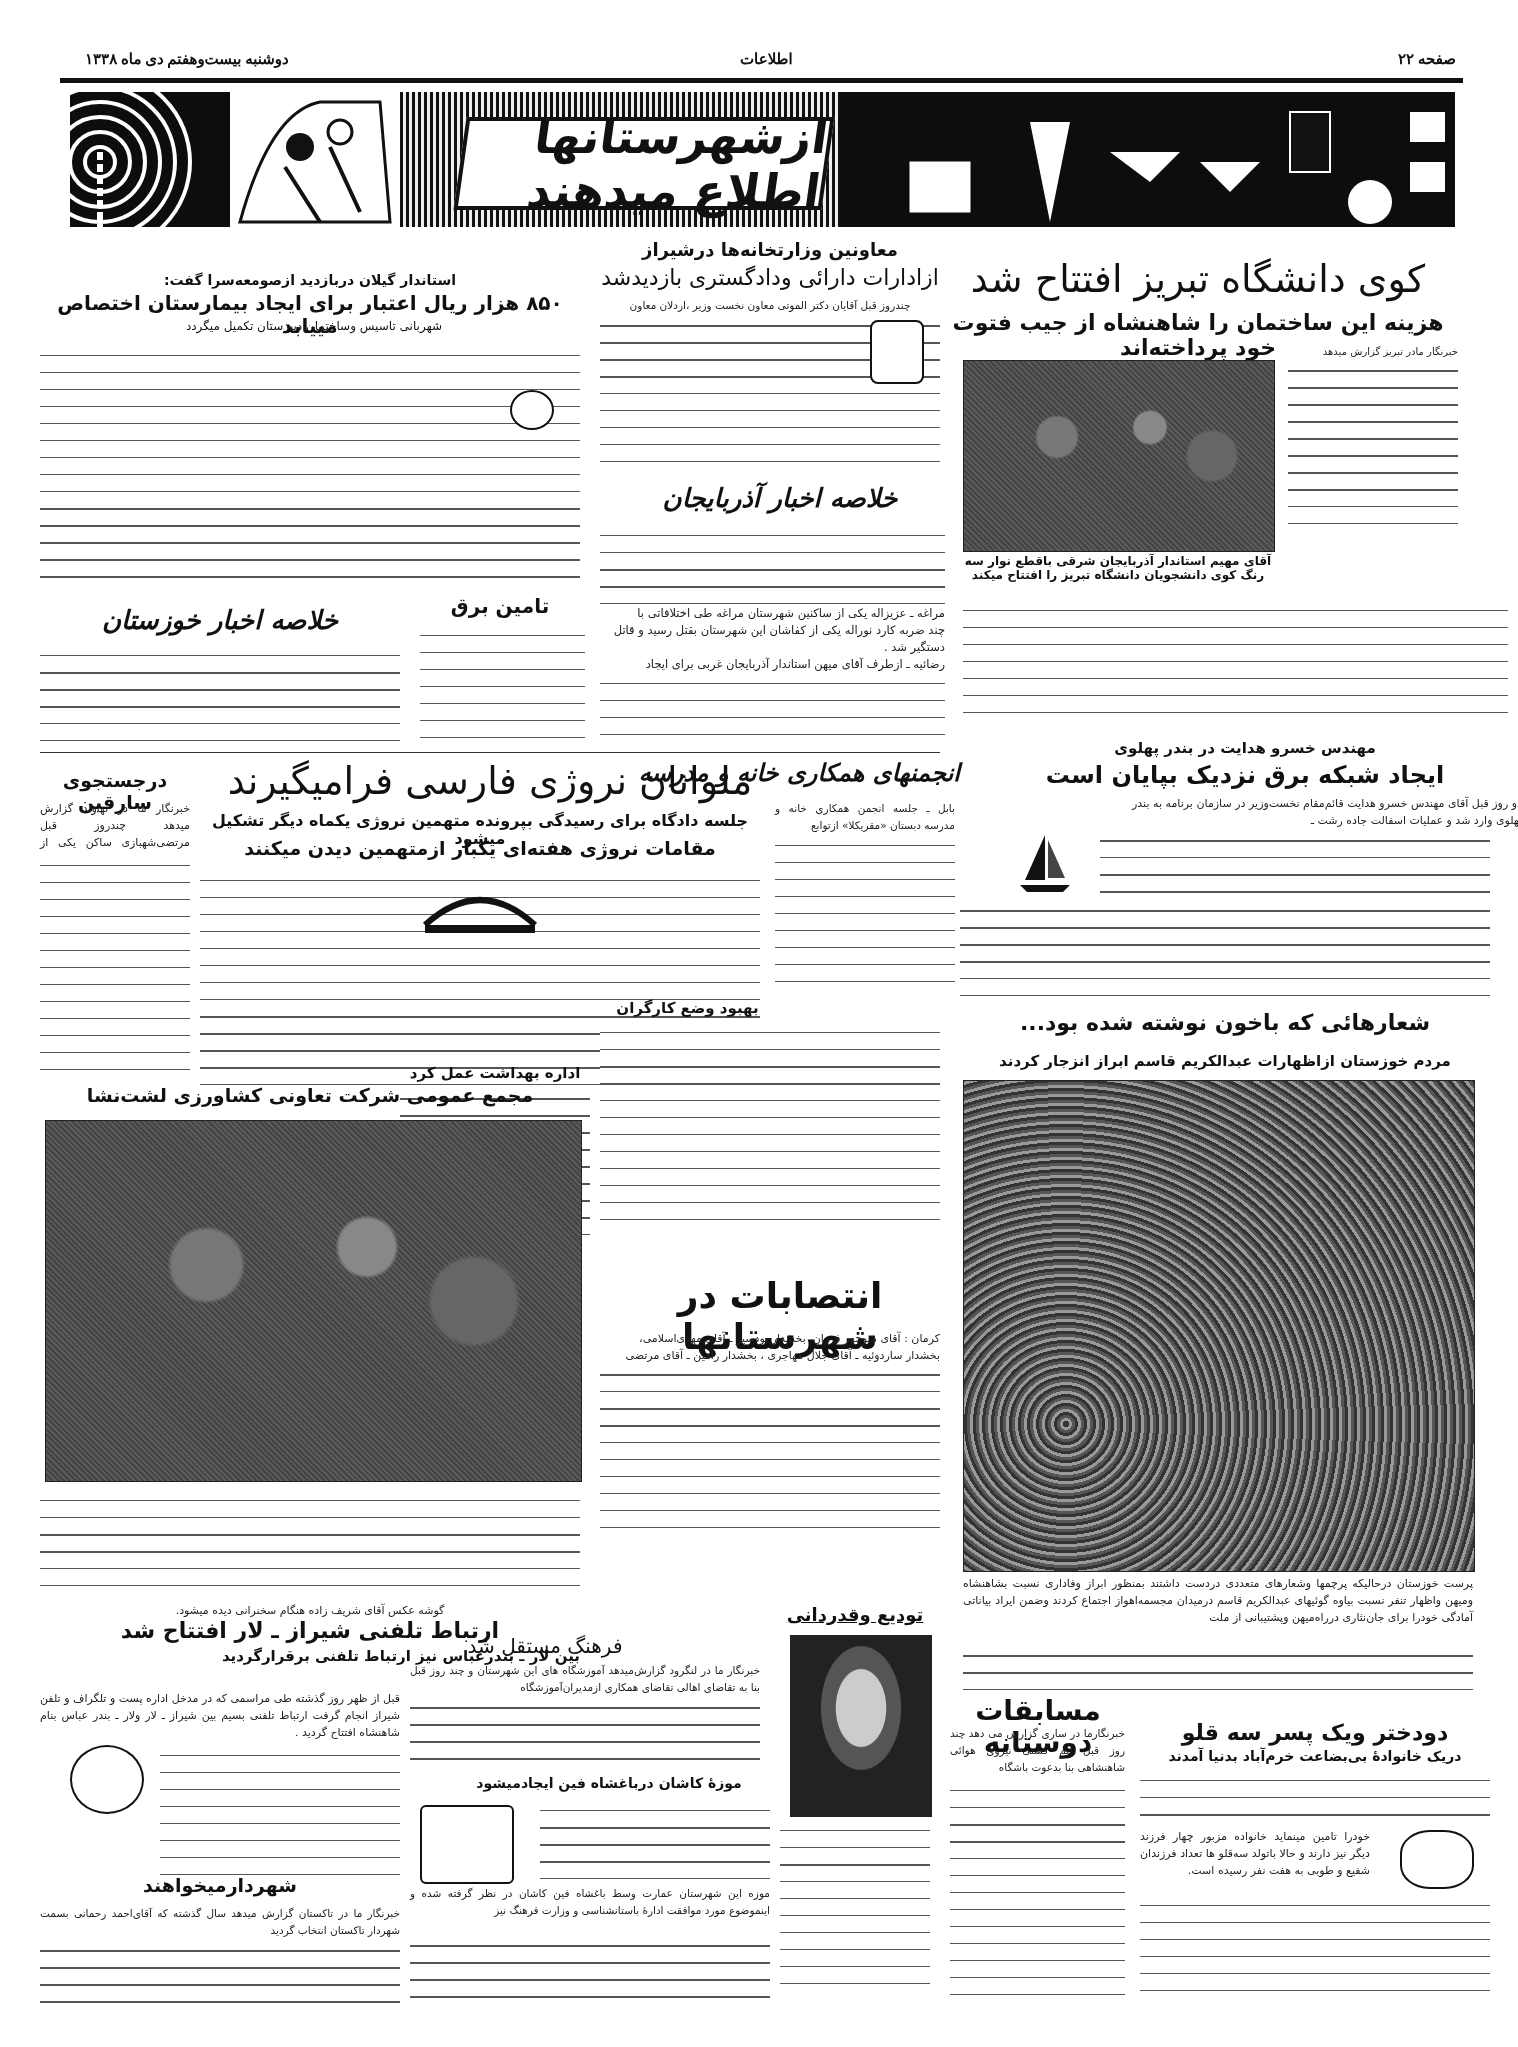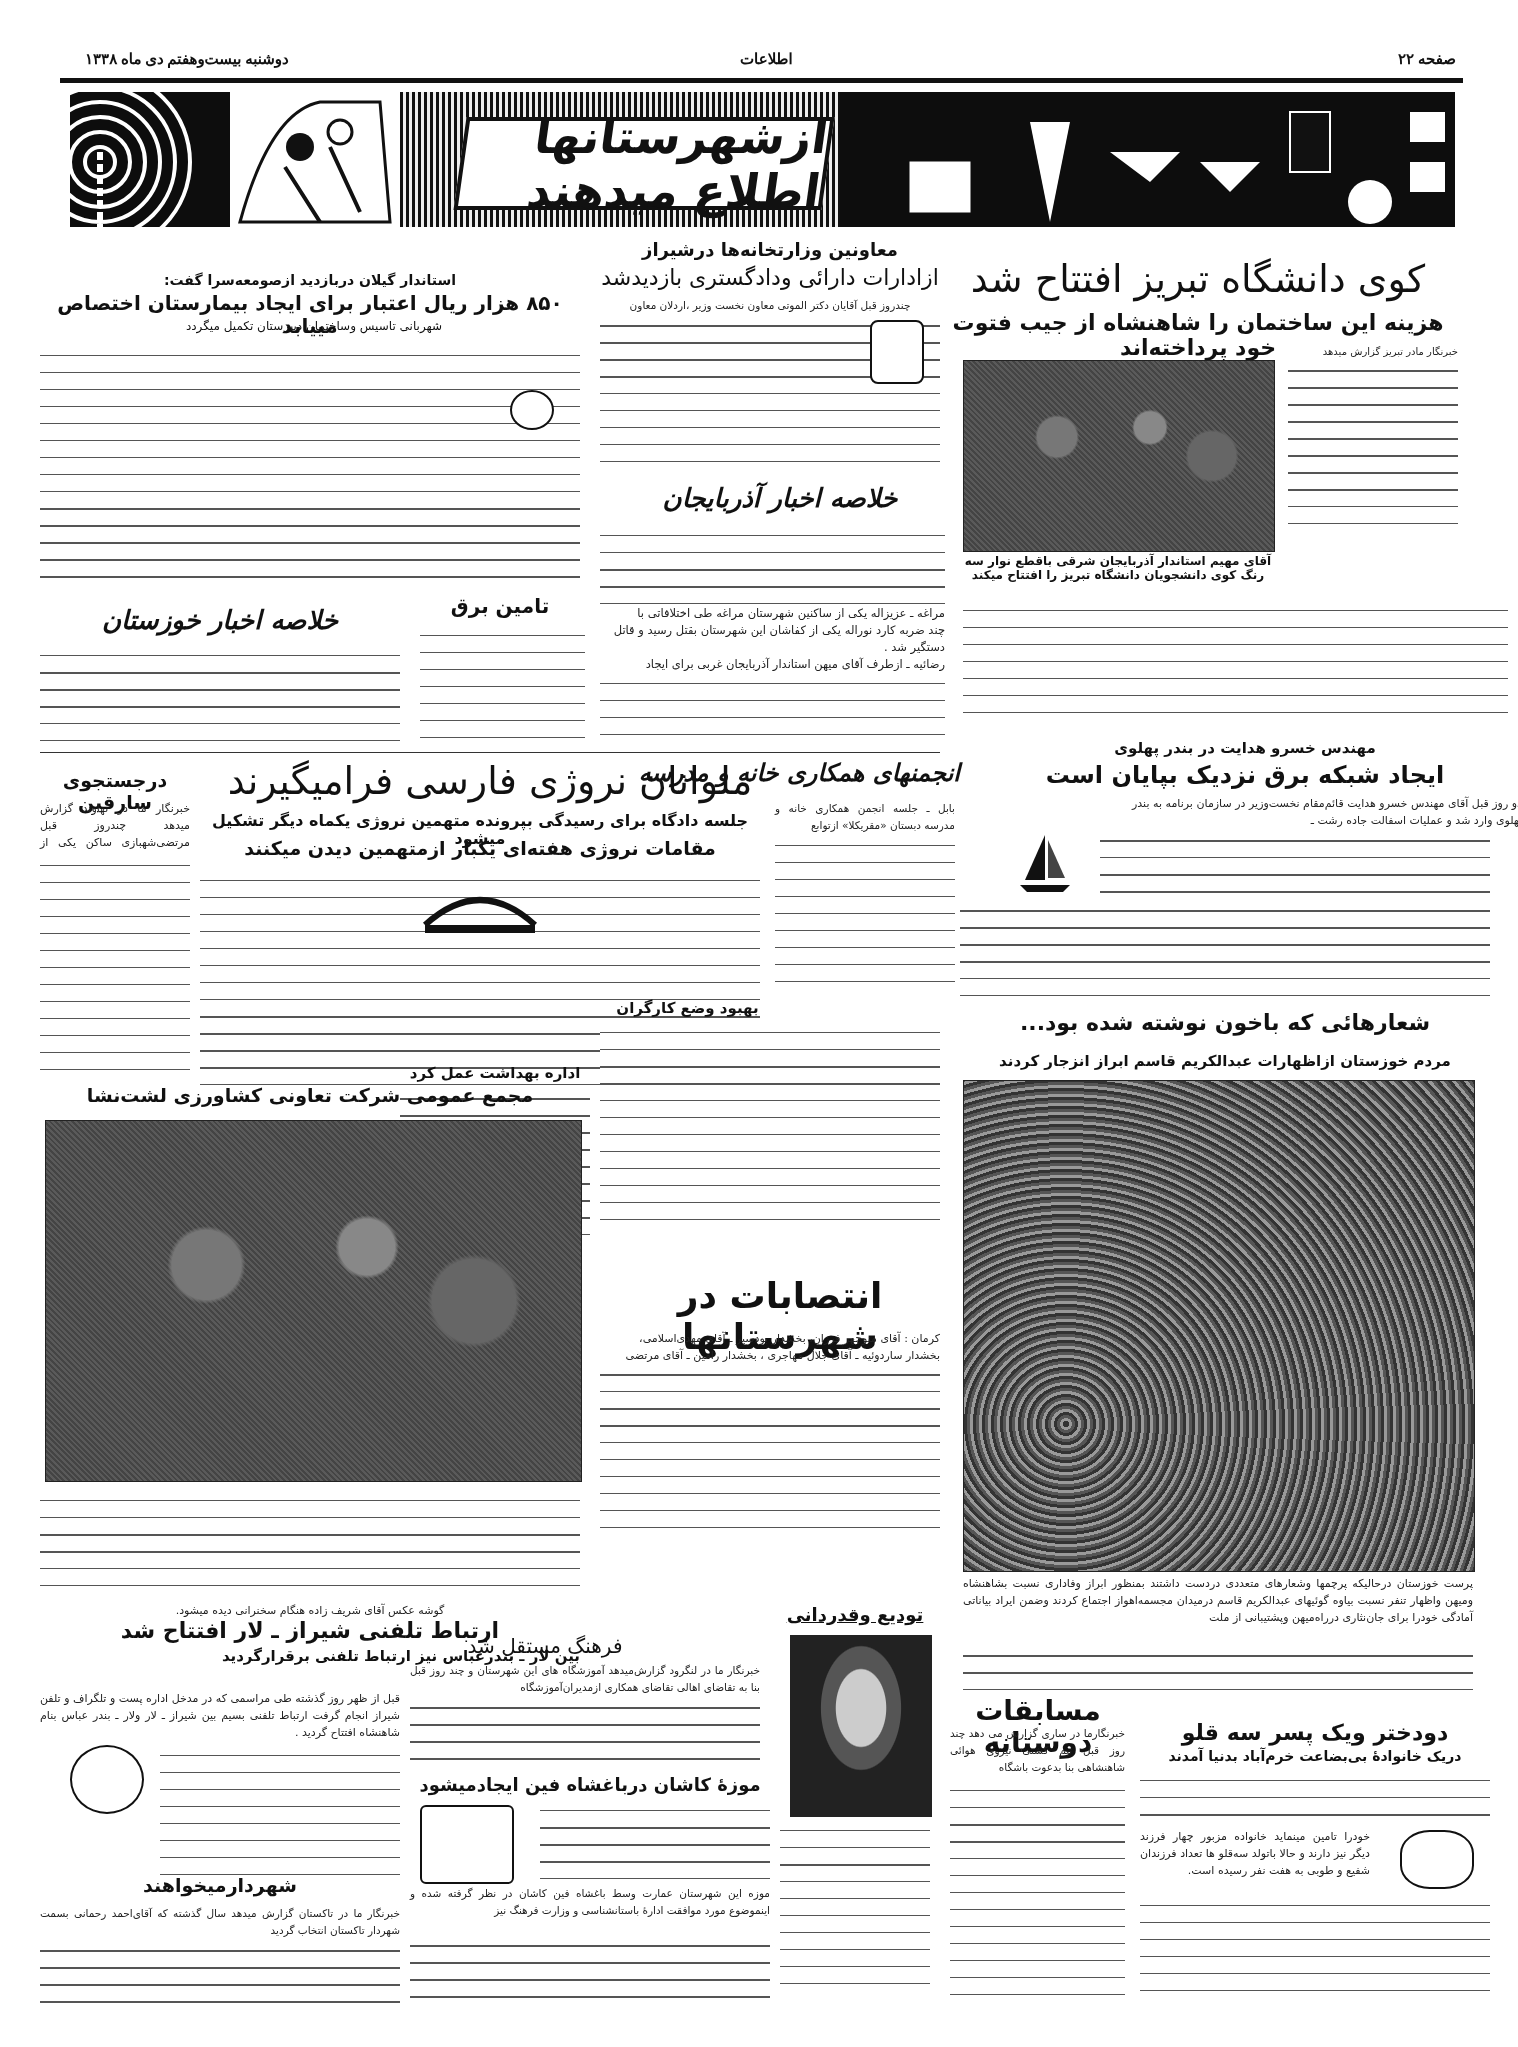--- a/index.html
+++ b/index.html
@@ -172,21 +172,21 @@
 <div class="abs body" style="left:950px;top:1725px;width:175px;font-size:10.5px;">خبرنگارما در ساری گزارش می دهد چند روز قبل تیم کشتی نیروی هوائی شاهنشاهی بنا بدعوت باشگاه</div>
 <div class="abs lines" style="left:950px;top:1780px;width:175px;height:220px;"></div>
 
 <div class="abs h1" style="left:1140px;top:1720px;width:350px;font-size:22px;">دودختر ویک پسر سه قلو</div>
 <div class="abs h1" style="left:1140px;top:1748px;width:350px;font-size:14px;">دریک خانوادهٔ بی‌بضاعت خرم‌آباد بدنیا آمدند</div>
 <div class="abs lines" style="left:1140px;top:1770px;width:350px;height:55px;"></div>
 <div class="abs body" style="left:1140px;top:1828px;width:230px;font-size:11px;">خودرا تامین مینماید خانواده مزبور چهار فرزند دیگر نیز دارند و حالا باتولد سه‌قلو ها تعداد فرزندان شفیع و طوبی به هفت نفر رسیده است.</div>
 <div class="icon" style="left:1400px;top:1830px;width:70px;height:55px;border-radius:40%;"></div>
 <div class="abs lines" style="left:1140px;top:1895px;width:350px;height:110px;"></div>
 
-<div class="abs h1" style="left:410px;top:1775px;width:360px;font-size:18px;">موزهٔ کاشان درباغشاه فین ایجادمیشود</div>
+<div class="abs h1" style="left:429px;top:1775px;width:360px;font-size:14px;">موزهٔ کاشان درباغشاه فین ایجادمیشود</div>
 <div class="abs lines" style="left:540px;top:1800px;width:230px;height:80px;"></div>
 <div class="icon" style="left:420px;top:1805px;width:90px;height:75px;border-radius:6px;"></div>
 <div class="abs body" style="left:410px;top:1885px;width:360px;font-size:10.5px;">موزه این شهرستان عمارت وسط باغشاه فین کاشان در نظر گرفته شده و اینموضوع مورد موافقت ادارهٔ باستانشناسی و وزارت فرهنگ نیز</div>
 <div class="abs lines" style="left:410px;top:1935px;width:360px;height:70px;"></div>
 
 <div class="abs h1" style="left:40px;top:1875px;width:360px;font-size:19px;">شهردارمیخواهند</div>
 <div class="abs body" style="left:40px;top:1905px;width:360px;font-size:10.5px;">خبرنگار ما در تاکستان گزارش میدهد سال گذشته که آقای‌احمد رحمانی بسمت شهردار تاکستان انتخاب گردید</div>
 <div class="abs lines" style="left:40px;top:1940px;width:360px;height:65px;"></div>
 
 </body></html>

